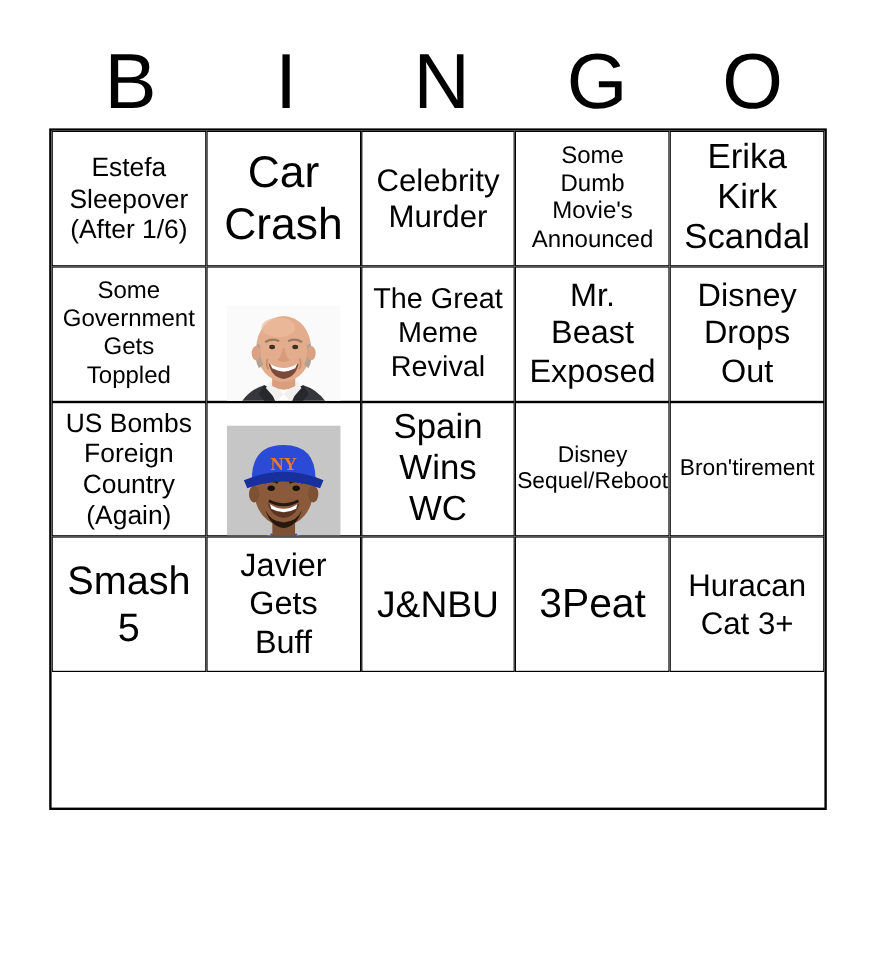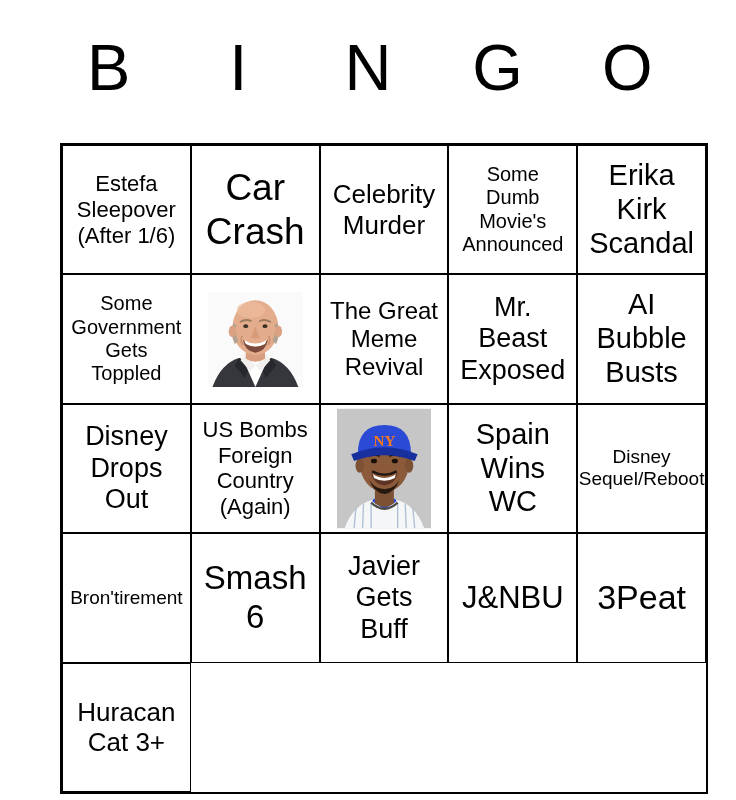--- a/index.html
+++ b/index.html
@@ -4,28 +4,28 @@
 <style>
   html,body{margin:0;padding:0;background:#ffffff;}
   .page{position:relative;width:736px;height:800px;background:#ffffff;
         font-family:"Liberation Sans",sans-serif;color:#000;}
   
   .title-row{position:absolute;left:44px;top:28px;width:648px;height:72px;
              display:grid;grid-template-columns:repeat(5,1fr);}
   .title-letter{display:flex;align-items:flex-end;justify-content:center;
                 font-size:65px;line-height:1;font-weight:400;letter-spacing:0;}
   
-  .grid{position:absolute;left:60px;top:107px;width:648px;height:651px;
+  .grid{position:absolute;left:41px;top:107px;width:648px;height:568px;
         border:2px solid #000;box-sizing:border-box;
-        display:grid;grid-template-columns:repeat(5,1fr);grid-template-rows:repeat(5,1fr);margin-top:36px;}
+        display:grid;grid-template-columns:repeat(5,1fr);grid-template-rows:repeat(5,1fr);}
   .cell{border:1px solid #000;box-sizing:border-box;
         display:flex;align-items:center;justify-content:center;
         text-align:center;overflow:hidden;padding:2px;background:#fff;}
   .cell-text{white-space:pre-line;line-height:1.17;}
-  .photo-cell{padding:16px;align-items:center;}
+  .photo-cell{padding:16px;align-items:flex-start;}
   .fs19{font-size:19px;} .fs20{font-size:20px;} .fs22{font-size:22px;}
   .fs24{font-size:24px;} .fs26{font-size:26px;} .fs27{font-size:27px;}
   .fs29{font-size:29px;} .fs31{font-size:31px;} .fs33{font-size:33px;}
   .fs34{font-size:34px;text-align:center;} .fs37{font-size:37px;}
   svg{display:block;}
 </style>
 </head>
 <body>
 
 <div class="page">
@@ -113,25 +113,20 @@
 
     <div class="cell">
         <span class="cell-text fs24">The Great
 Meme
 Revival</span>
       </div>
     <div class="cell">
         <span class="cell-text fs27">Mr.
 Beast
 Exposed</span>
-      </div>
-    <div class="cell">
-        <span class="cell-text fs29">AI
-Bubble
-Busts</span>
       </div>
 
     <div class="cell">
         <span class="cell-text fs27">Disney
 Drops
 Out</span>
       </div>
     <div class="cell">
         <span class="cell-text fs22">US Bombs
 Foreign
@@ -189,21 +184,21 @@
 
     <div class="cell">
         <span class="cell-text fs19">Disney
 Sequel/Reboot</span>
       </div>
     <div class="cell">
         <span class="cell-text fs19">Bron'tirement</span>
       </div>
     <div class="cell">
         <span class="cell-text fs33">Smash
-6</span>
+5</span>
       </div>
     <div class="cell">
         <span class="cell-text fs27">Javier
 Gets
 Buff</span>
       </div>
 
     <div class="cell">
         <span class="cell-text fs31">J&amp;NBU</span>
       </div>

